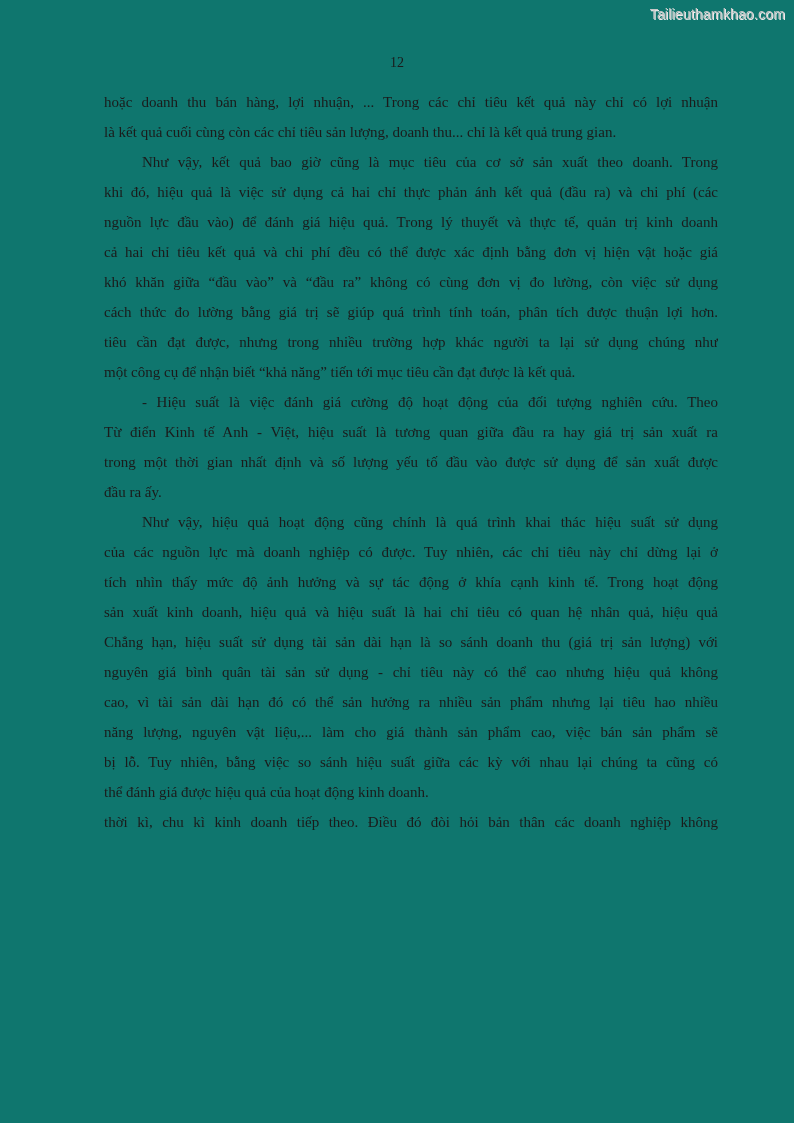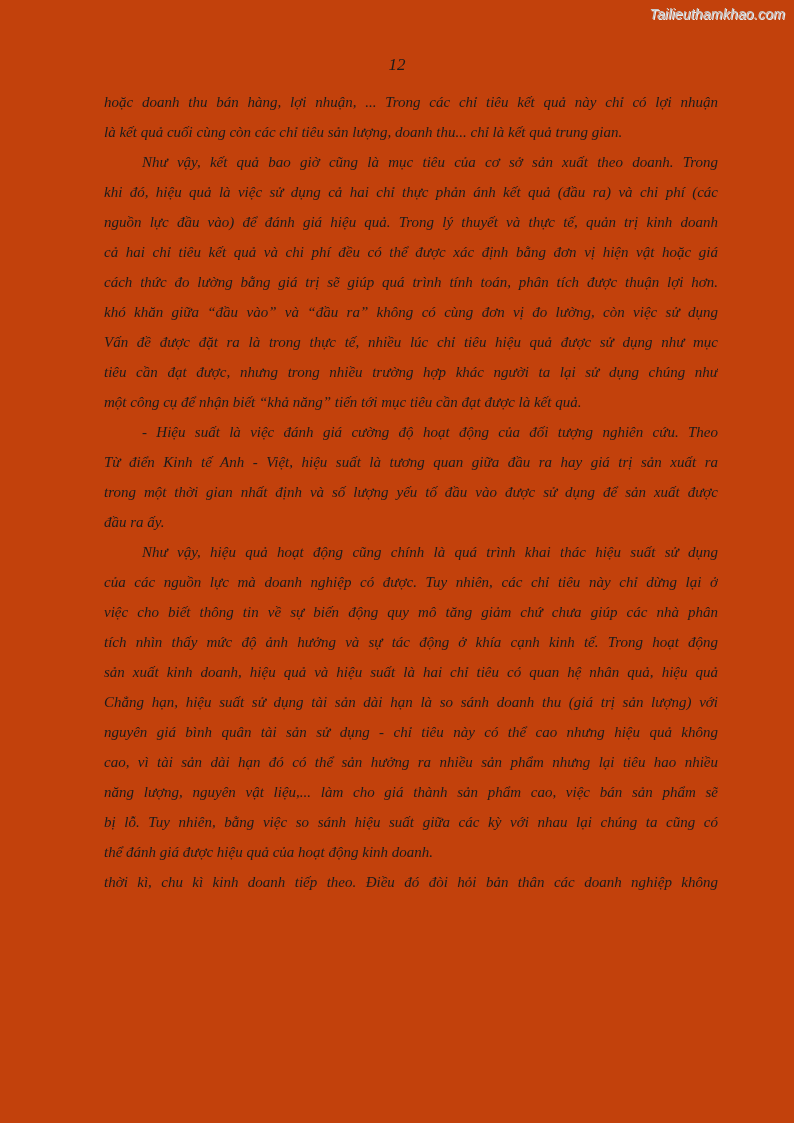--- a/index.html
+++ b/index.html
@@ -4,43 +4,42 @@
 <style>
   html, body {
     margin: 0;
     padding: 0;
     background: #ffffff;
   }
   .page {
     position: relative;
     width: 794px;
     height: 1123px;
-    background: #c2410c;
+    background: #0f766e;
     overflow: hidden;
     font-family: "Liberation Serif", "DejaVu Serif", serif;
     color: #1b1b1b;
-    font-style: italic;
   }
   .watermark {
     position: absolute;
     top: 6px;
     right: 9px;
     font-family: "Liberation Sans", "DejaVu Sans", sans-serif;
     font-size: 14px;
     color: #c7c7c7;
     text-shadow: 1px 1px 0 #efefef;
     letter-spacing: 0.2px;
   }
   .page-number {
     position: absolute;
     top: 55px;
     left: 0;
     width: 100%;
     text-align: center;
-    font-size: 17px;
+    font-size: 14px;
     color: #1b1b1b;
   }
   .doc-body {
     position: absolute;
     left: 104px;
     top: 87px;
     width: 614px;
     font-size: 15px;
   }
   .line {
@@ -64,32 +63,30 @@
 <div class="page">
   <div class="watermark">Tailieuthamkhao.com</div>
   <div class="page-number">12</div>
   <div class="doc-body">
       <div class="line">hoặc doanh thu bán hàng, lợi nhuận, ... Trong các chỉ tiêu kết quả này chỉ có lợi nhuận</div>
       <div class="line endline">là kết quả cuối cùng còn các chỉ tiêu sản lượng, doanh thu... chỉ là kết quả trung gian.</div>
       <div class="line indent">Như vậy, kết quả bao giờ cũng là mục tiêu của cơ sở sản xuất theo doanh. Trong</div>
       <div class="line">khi đó, hiệu quả là việc sử dụng cả hai chỉ thực phản ánh kết quả (đầu ra) và chi phí (các</div>
       <div class="line">nguồn lực đầu vào) để đánh giá hiệu quả. Trong lý thuyết và thực tế, quản trị kinh doanh</div>
       <div class="line">cả hai chỉ tiêu kết quả và chi phí đều có thể được xác định bằng đơn vị hiện vật hoặc giá</div>
+      <div class="line">khó khăn giữa “đầu vào” và “đầu ra” không có cùng đơn vị đo lường, còn việc sử dụng</div>
       <div class="line">cách thức đo lường bằng giá trị sẽ giúp quá trình tính toán, phân tích được thuận lợi hơn.</div>
-      <div class="line">khó khăn giữa “đầu vào” và “đầu ra” không có cùng đơn vị đo lường, còn việc sử dụng</div>
-      <div class="line">Vấn đề được đặt ra là trong thực tế, nhiều lúc chỉ tiêu hiệu quả được sử dụng như mục</div>
       <div class="line">tiêu cần đạt được, nhưng trong nhiều trường hợp khác người ta lại sử dụng chúng như</div>
       <div class="line endline">một công cụ để nhận biết “khả năng” tiến tới mục tiêu cần đạt được là kết quả.</div>
       <div class="line indent">- Hiệu suất là việc đánh giá cường độ hoạt động của đối tượng nghiên cứu. Theo</div>
       <div class="line">Từ điển Kinh tế Anh - Việt, hiệu suất là tương quan giữa đầu ra hay giá trị sản xuất ra</div>
       <div class="line">trong một thời gian nhất định và số lượng yếu tố đầu vào được sử dụng để sản xuất được</div>
       <div class="line endline">đầu ra ấy.</div>
       <div class="line indent">Như vậy, hiệu quả hoạt động cũng chính là quá trình khai thác hiệu suất sử dụng</div>
       <div class="line">của các nguồn lực mà doanh nghiệp có được. Tuy nhiên, các chỉ tiêu này chỉ dừng lại ở</div>
-      <div class="line">việc cho biết thông tin về sự biến động quy mô tăng giảm chứ chưa giúp các nhà phân</div>
       <div class="line">tích nhìn thấy mức độ ảnh hưởng và sự tác động ở khía cạnh kinh tế. Trong hoạt động</div>
       <div class="line">sản xuất kinh doanh, hiệu quả và hiệu suất là hai chỉ tiêu có quan hệ nhân quả, hiệu quả</div>
       <div class="line">Chẳng hạn, hiệu suất sử dụng tài sản dài hạn là so sánh doanh thu (giá trị sản lượng) với</div>
       <div class="line">nguyên giá bình quân tài sản sử dụng - chỉ tiêu này có thể cao nhưng hiệu quả không</div>
       <div class="line">cao, vì tài sản dài hạn đó có thể sản hưởng ra nhiều sản phẩm nhưng lại tiêu hao nhiều</div>
       <div class="line">năng lượng, nguyên vật liệu,... làm cho giá thành sản phẩm cao, việc bán sản phẩm sẽ</div>
       <div class="line">bị lỗ. Tuy nhiên, bằng việc so sánh hiệu suất giữa các kỳ với nhau lại chúng ta cũng có</div>
       <div class="line endline">thể đánh giá được hiệu quả của hoạt động kinh doanh.</div>
       <div class="line">thời kì, chu kì kinh doanh tiếp theo. Điều đó đòi hỏi bản thân các doanh nghiệp không</div>
     </div>

